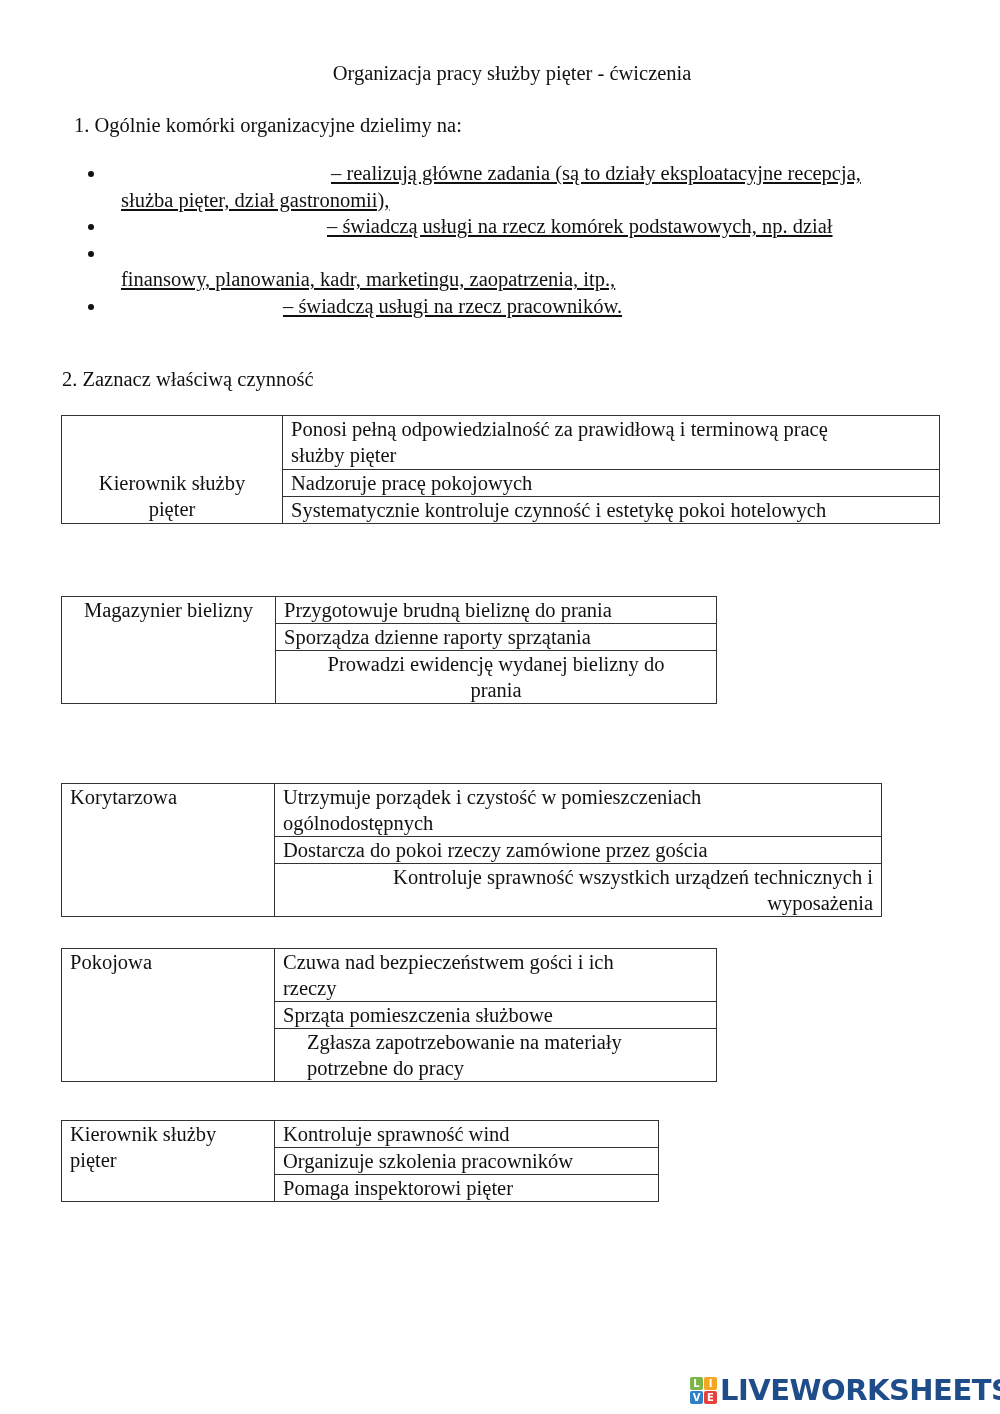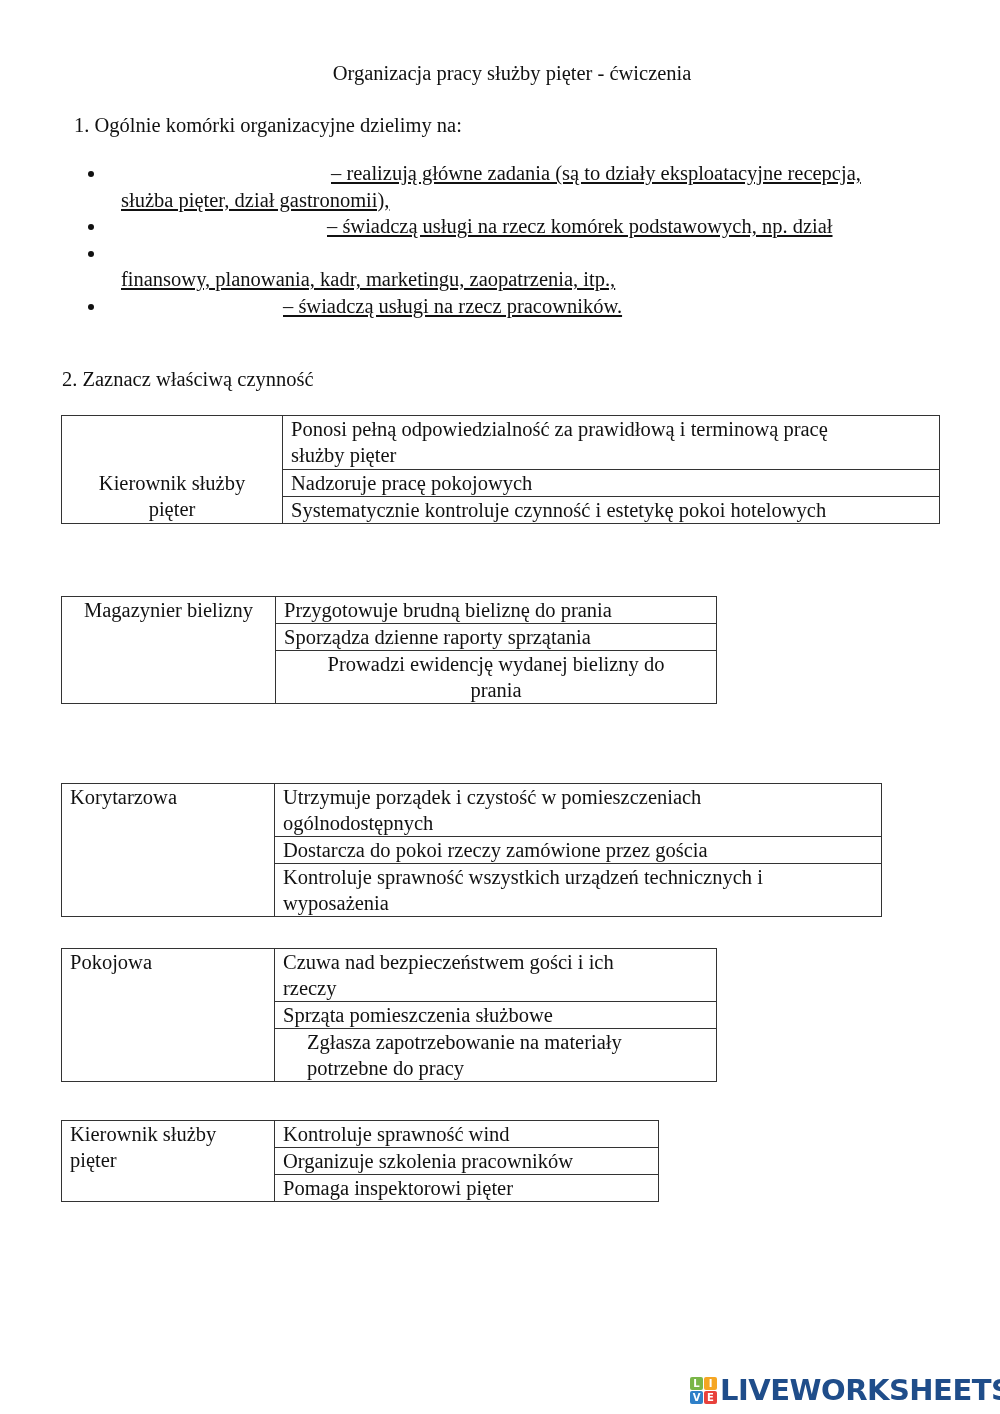--- a/index.html
+++ b/index.html
@@ -126,21 +126,21 @@
       </colgroup>
     <tbody>
         <tr>
       <td class="role" rowspan="3">Korytarzowa</td>
       <td style="height:53px;"><span>Utrzymuje porządek i czystość w pomieszczeniach</span><br><span>ogólnodostępnych</span></td>
     </tr>
     <tr>
           <td>Dostarcza do pokoi rzeczy zamówione przez gościa</td>
         </tr>
     <tr>
-          <td style="height:53px;"><span>Kontroluje sprawność wszystkich urządzeń technicznych i</span><br><span>wyposażenia</span></td>
+          <td style="height:53px;text-align:right;"><span>Kontroluje sprawność wszystkich urządzeń technicznych i</span><br><span>wyposażenia</span></td>
         </tr>
   </tbody>
     </table>
 
   <table class="t" style="left:61px; top:948px; width:656px;">
     <colgroup>
         <col style="width:213px">
         <col>
       </colgroup>
     <tbody>

